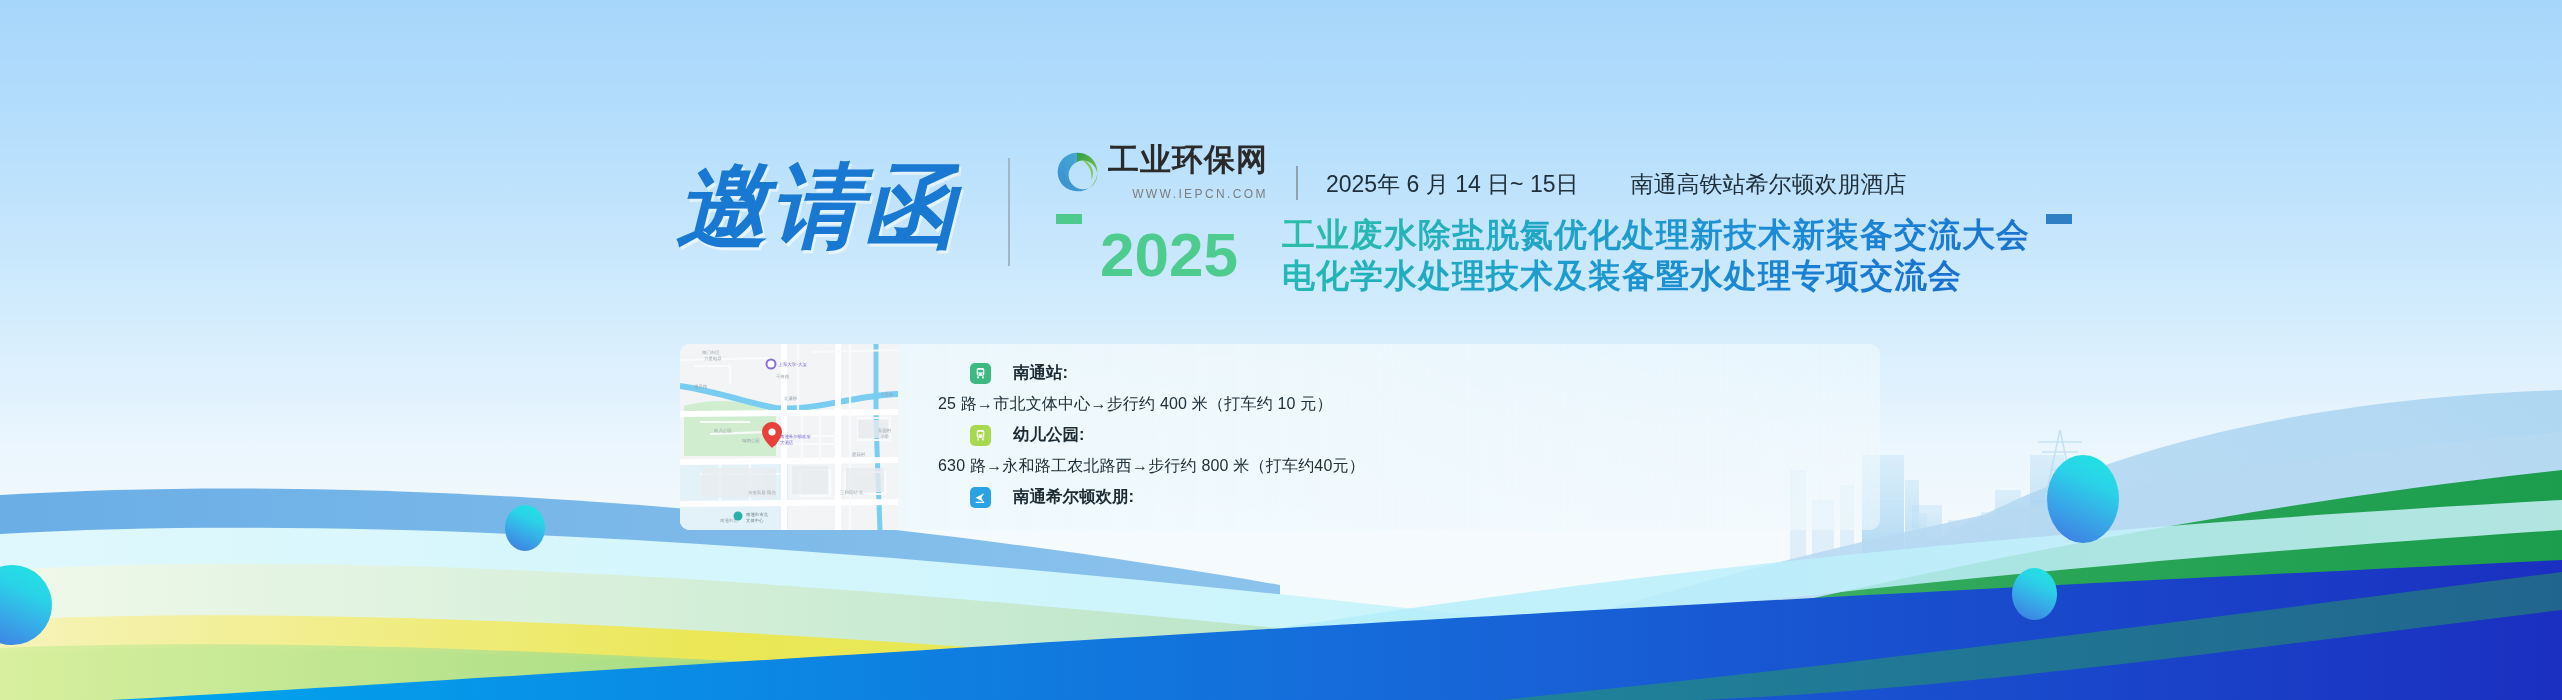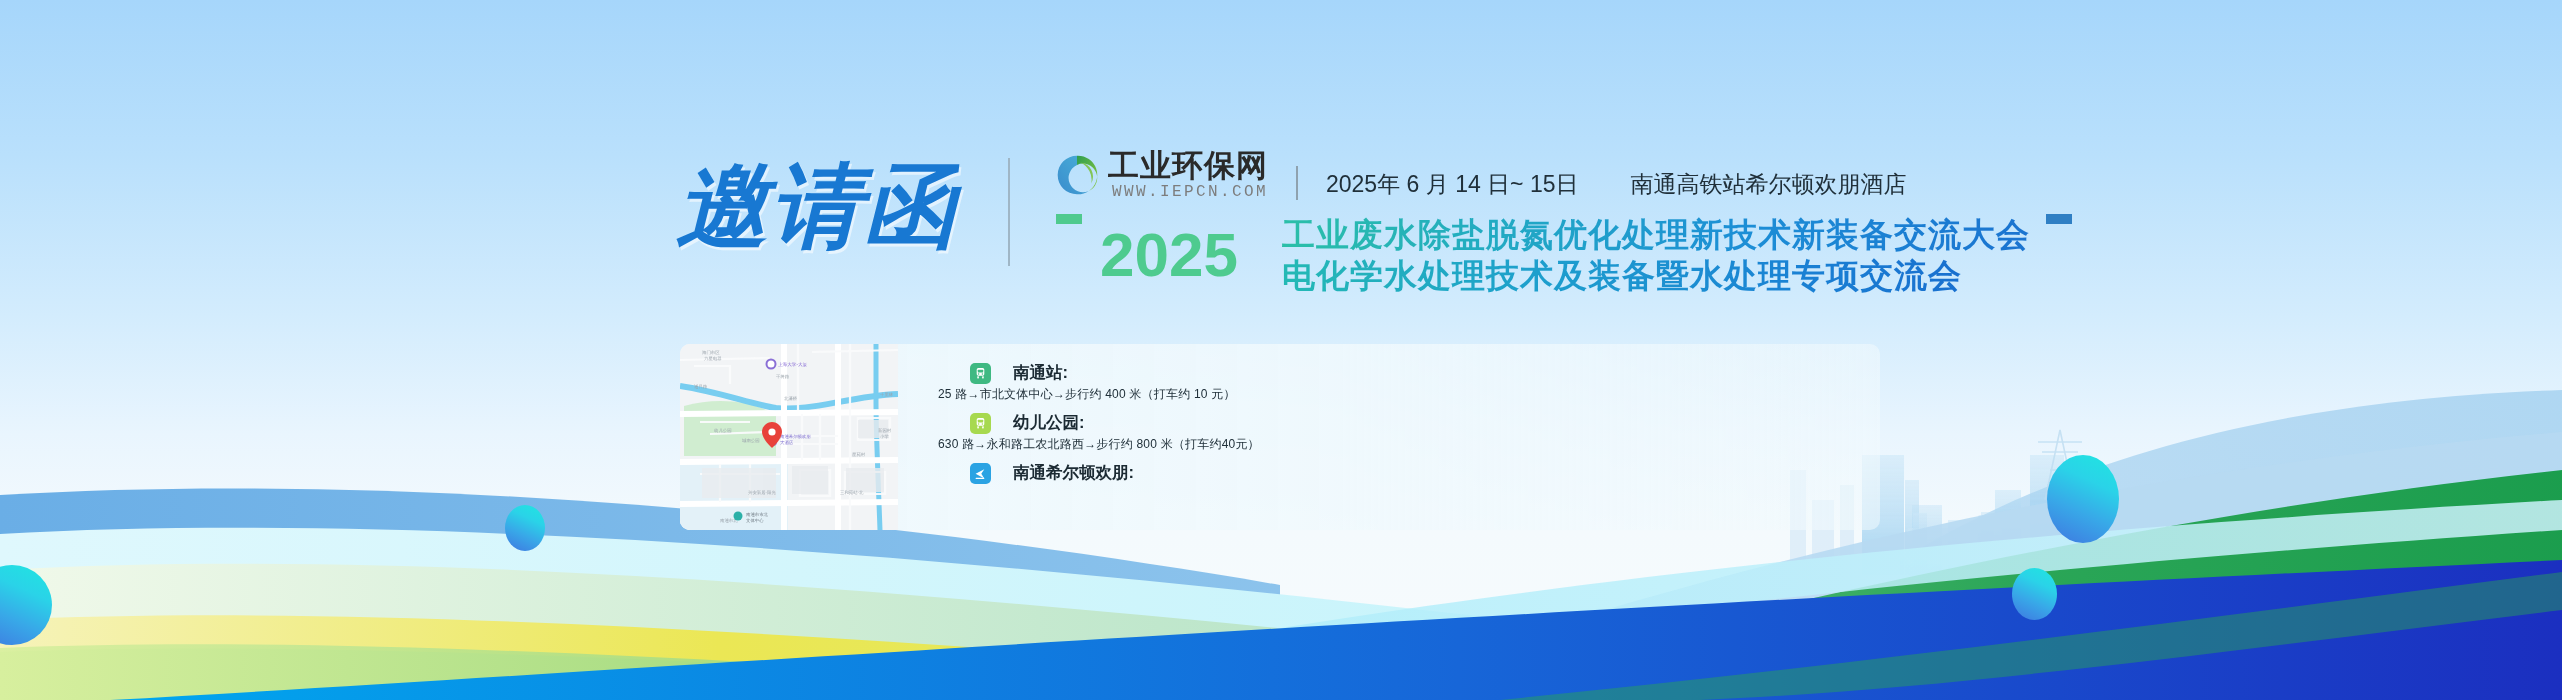--- a/index.html
+++ b/index.html
@@ -73,26 +73,25 @@
   .logo-mark { width: 42px; height: 42px; flex: 0 0 42px; }
   .logo-text { margin-left: 10px; line-height: 1; }
   .logo-name {
     font-size: 31px;
     font-weight: bold;
     color: #2a2a2a;
     letter-spacing: 1px;
     white-space: nowrap;
   }
   .logo-url {
-    font-size: 16px;
+    font-size: 12px;
     color: #7d7d7d;
     letter-spacing: 2.4px;
-    margin-top: 3px;
+    margin-top: 13px;
     text-align: right;
-    font-family: Liberation Mono, monospace;
   }
   .meta-sep {
     width: 2px; height: 34px;
     background: #8fa2af;
     margin: 0 28px;
   }
   .meta-date, .meta-venue {
     font-size: 23px;
     color: #20303a;
     white-space: nowrap;
@@ -194,21 +193,22 @@
   .entry-icon.lgreen { background: #a7d94f; }
   .entry-icon.blue   { background: #2ba3e3; }
   .entry-title {
     margin-left: 22px;
     font-size: 16.5px;
     font-weight: bold;
     color: #1b2a33;
     white-space: nowrap;
   }
   .entry-route {
-    font-size: 12px;
+    margin-top: 8px;
+    font-size: 16px;
     color: #20303a;
     white-space: nowrap;
     letter-spacing: 0.2px;
   }
 </style>
 </head>
 <body>
 
 <div id="banner">
 

